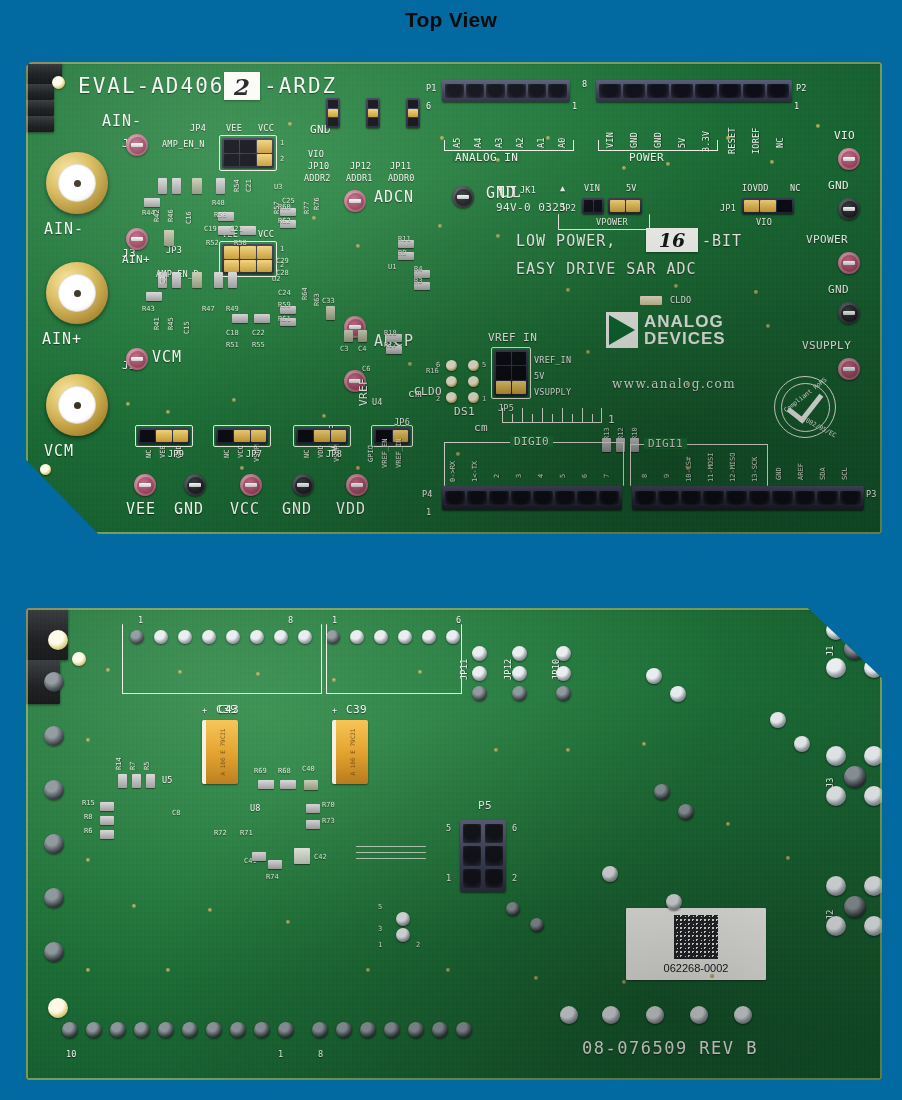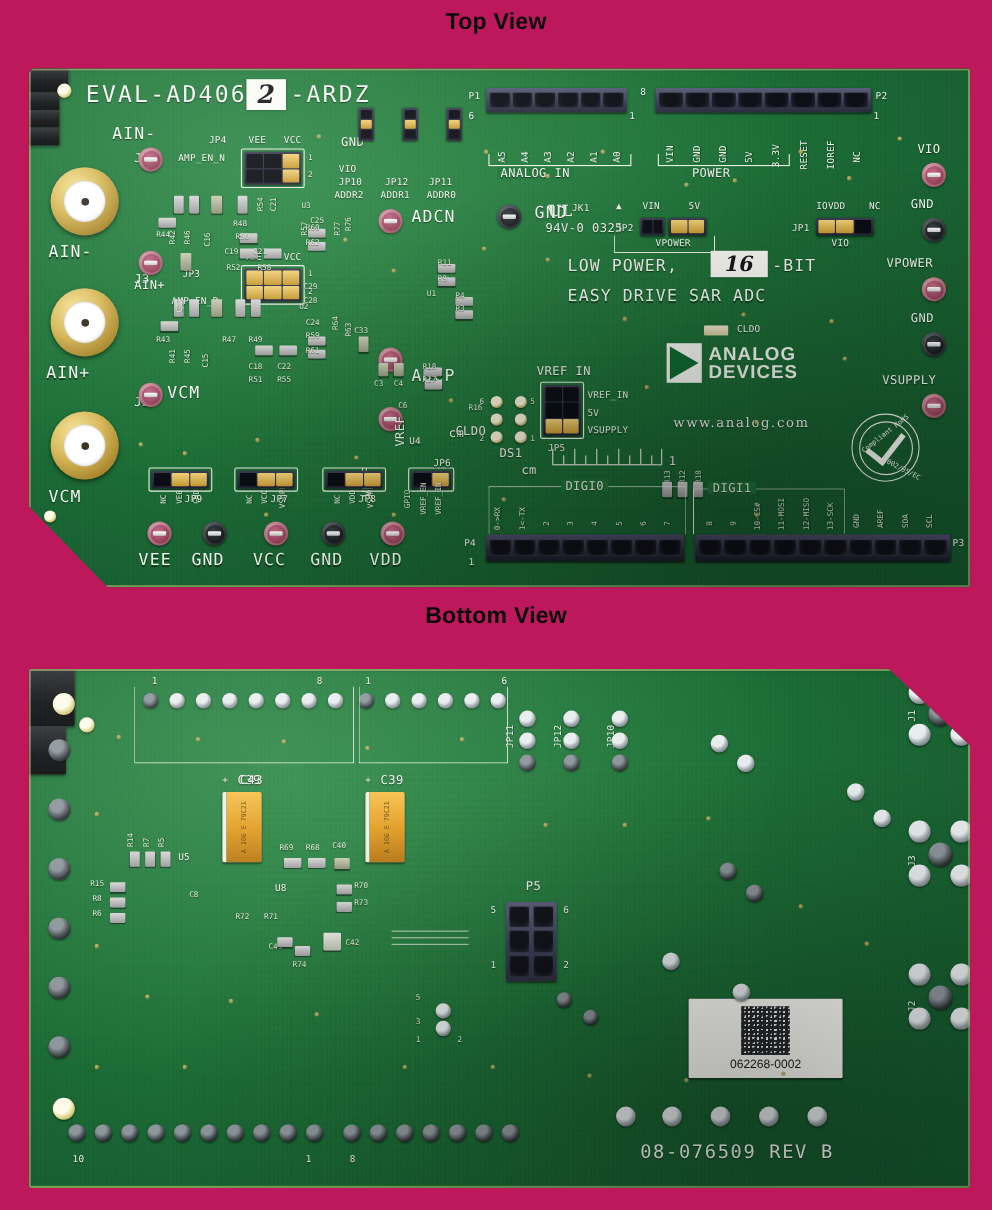--- a/index.html
+++ b/index.html
@@ -4,21 +4,21 @@
 <style>
   * { box-sizing: border-box; }
   html, body {
     margin: 0; padding: 0;
     background: #ffffff;
     font-family: "Liberation Sans", sans-serif;
   }
   #page {
     position: relative;
     width: 902px; height: 1100px;
-    background: #be185d;
+    background: #0369a1;
     overflow: hidden;
   }
 
   
   .view-title {
     position: absolute;
     left: 0; width: 902px;
     text-align: center;
     font-weight: bold;
     font-size: 21px;
@@ -273,21 +273,20 @@
     background: radial-gradient(circle at 38% 32%, #fdfbe8 0 42%, #e2d88f 62%, #8f8743 100%);
     box-shadow:0 1px 2px rgba(0,0,0,.5);
   }
 </style>
 </head>
 <body>
 
 <div id="page">
 
   <div class="view-title" id="title-top">Top View</div>
-  <div class="view-title" id="title-bottom">Bottom View</div>
 
   <div class="pcb" id="board-top">
     <div class="mask-noise"></div>
 
     <div class="silk big" style="left:52px; top:14px;">EVAL-AD406</div>
     <div class="handbox" style="left:198px; top:10px; width:36px; height:28px; font-size:23px;">2</div>
     <div class="silk big" style="left:238px; top:14px;">-ARDZ</div>
 
     <div class="silk mid" style="left:490px; top:172px;">LOW POWER,</div>
     <div class="handbox" style="left:620px; top:166px; width:52px; height:24px; font-size:19px;">16</div>

